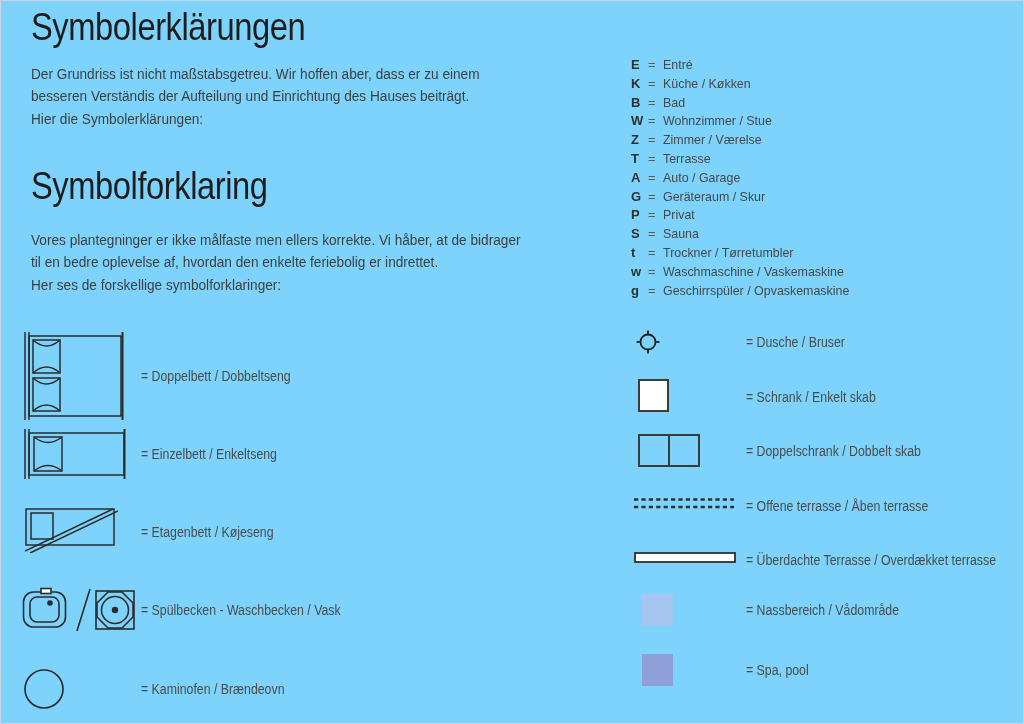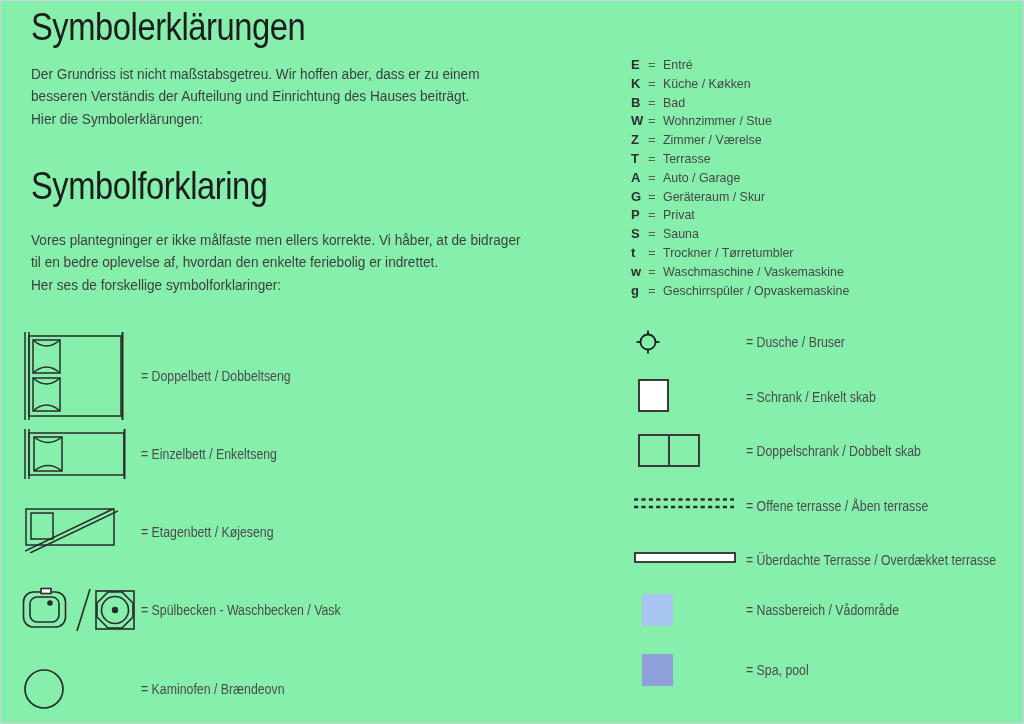--- a/index.html
+++ b/index.html
@@ -1,17 +1,17 @@
 <!DOCTYPE html>
 <html><head>
 <meta charset="utf-8">
 <style>
   html,body{margin:0;padding:0;background:#e8e8e8;}
   .page{
-    position:relative;width:1022px;height:722px;background:#86efac;
+    position:relative;width:1022px;height:722px;background:#7dd3fc;
     border:1px solid #ccd3dd;overflow:hidden;
     font-family:"Liberation Sans",sans-serif;color:#3e3e3e;
   }
   .abs{position:absolute;}
   .h1{
     font-size:38px;font-weight:400;color:#1d1d1d;letter-spacing:-0.5px;
     transform:scaleX(0.86);transform-origin:0 0;white-space:nowrap;
   }
   .para{
     font-size:15.5px;line-height:22.3px;color:#3e3e3e;white-space:pre-line;

